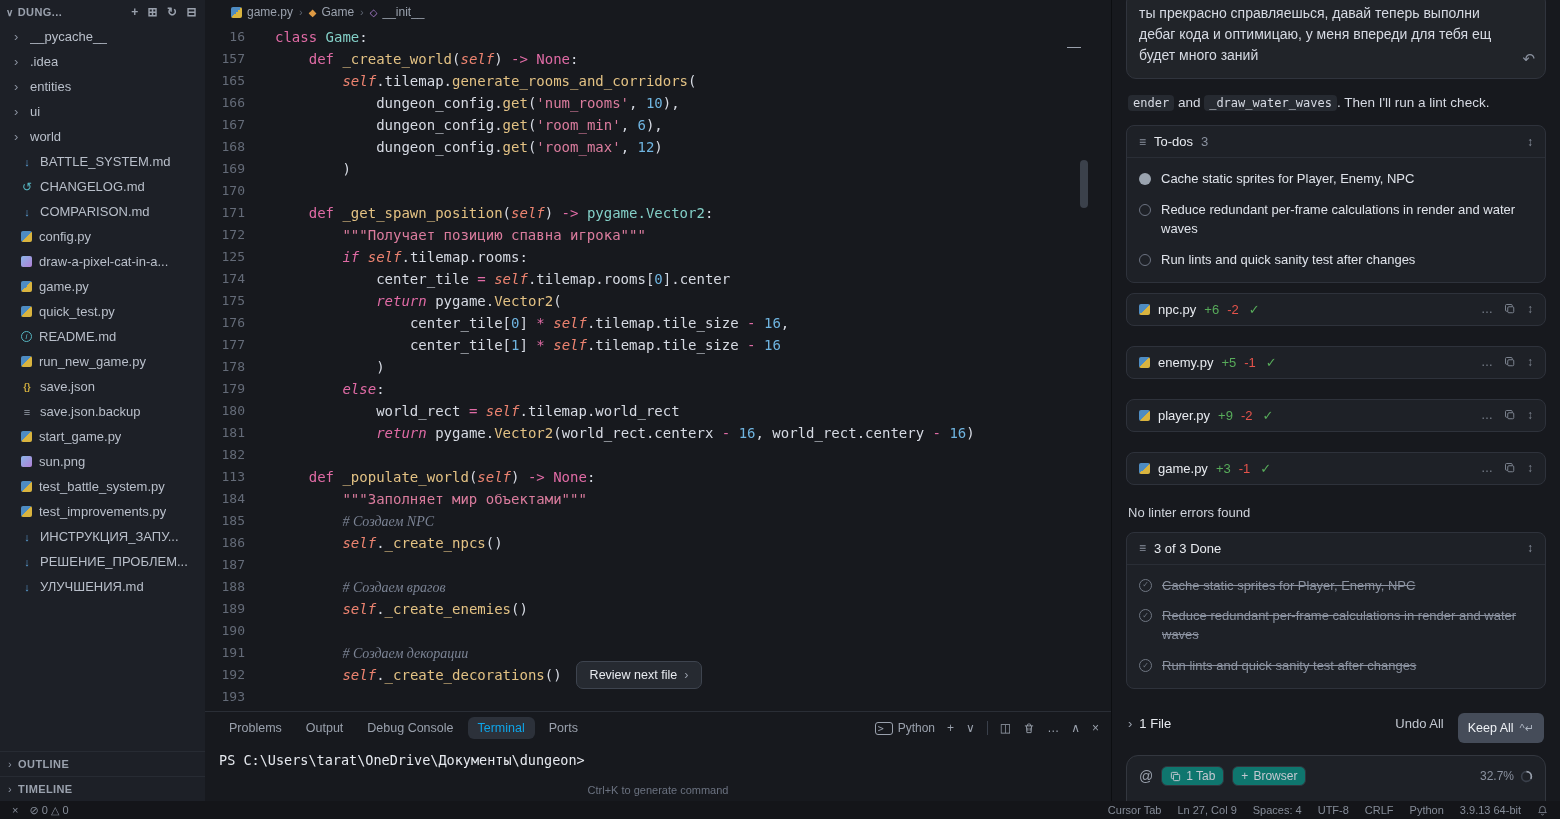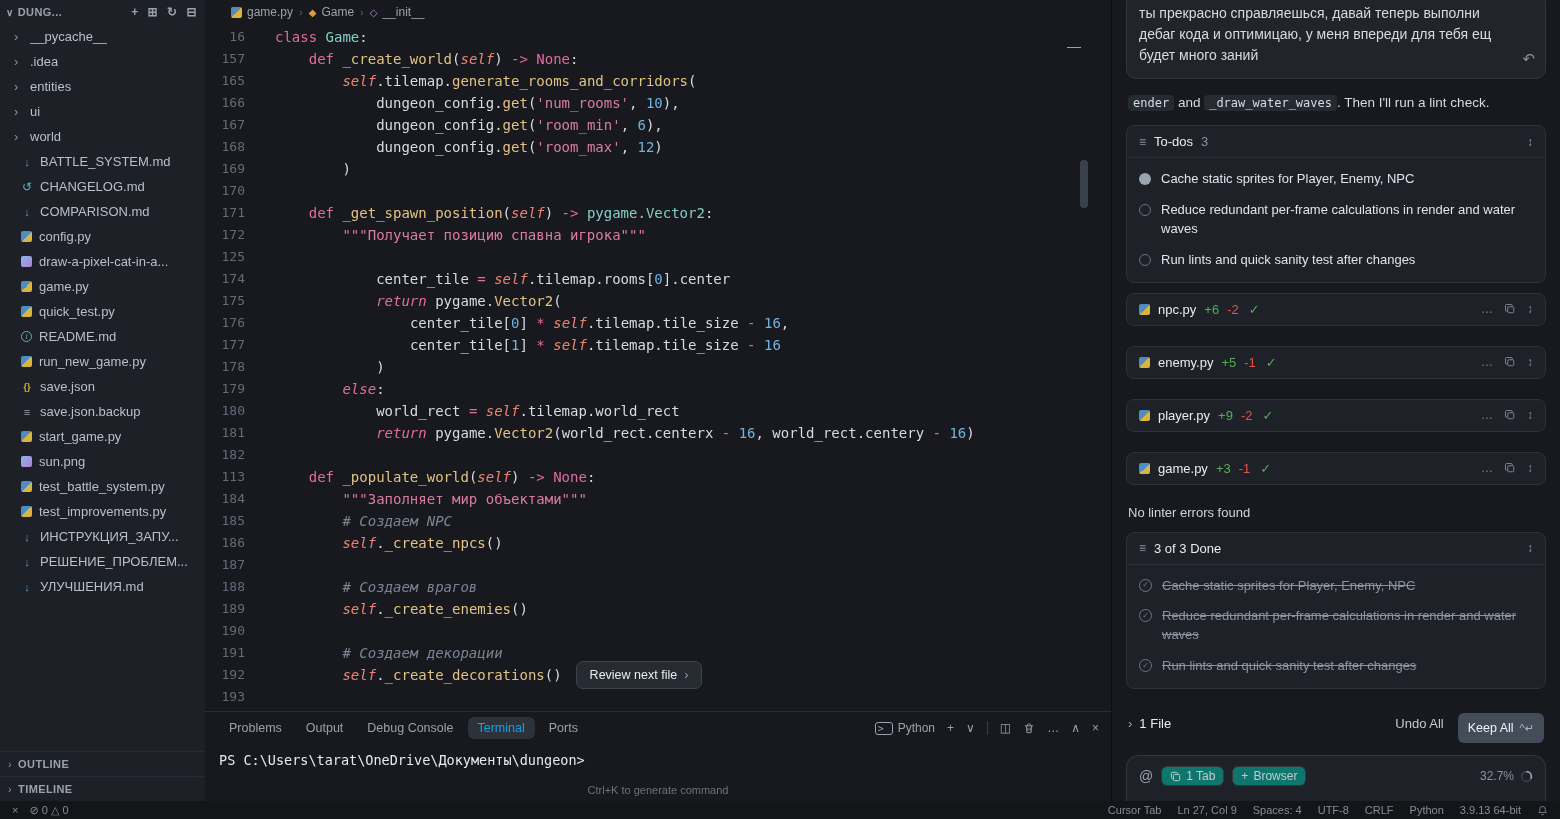--- a/index.html
+++ b/index.html
@@ -47,21 +47,21 @@
   .code-area { position:absolute; top:26px; left:0; right:0; height:684px; overflow:hidden;
                font-family:"DejaVu Sans Mono",monospace; font-size:14px; }
   .code-line { display:flex; height:22px; line-height:22px; white-space:pre; }
   .gutter { width:70px; flex:none; text-align:right; padding-right:30px; color:#646b78; font-size:13px; cursor:pointer; }
   .tk-k  { color:#e06ba5; }
   .tk-ki { color:#e06ba5; font-style:italic; }
   .tk-f  { color:#e3c284; }
   .tk-s  { color:#ec8370; font-style:italic; }
   .tk-st { color:#db7c9e; }
   .tk-n  { color:#6fb4e0; }
-  .tk-cm { color:#7b8394; font-style:italic; }
+  .tk-cm { color:#7b8394; font-style:italic;font-family:Liberation Serif, serif; }
   .tk-p  { color:#d6dae3; }
   .tk-o  { color:#e06ba5; }
   .tk-c  { color:#83cfc7; }
   .review-next { display:inline-flex; align-items:center; gap:7px; margin-left:14px; margin-top:-3px;
                  height:28px; padding:0 13px; background:#262a31; border:1px solid #3e444f;
                  border-radius:7px; color:#e8ebf0; font:12.5px "Liberation Sans",sans-serif; cursor:pointer; }
   .review-next .rn-chev { color:#9aa1ad; }
   .fold-dash { position:absolute; left:862px; top:38px; color:#9aa1ad; font-size:14px; cursor:pointer; }
   .scroll-thumb { position:absolute; left:875px; top:160px; width:8px; height:48px;
                   background:#3b414b; border-radius:4px; cursor:pointer; }
@@ -288,21 +288,21 @@
         <div class="code-line"><span class="gutter">16</span><span class="lb" style="padding-left: 0px;"><span class="tk-k">class </span><span class="tk-c">Game</span><span class="tk-p">:</span></span></div>
         <div class="code-line"><span class="gutter">157</span><span class="lb" style="padding-left: 33.72px;"><span class="tk-k">def </span><span class="tk-f">_create_world</span><span class="tk-p">(</span><span class="tk-s">self</span><span class="tk-p">) </span><span class="tk-o">-&gt;</span><span class="tk-p"> </span><span class="tk-k">None</span><span class="tk-p">:</span></span></div>
         <div class="code-line"><span class="gutter">165</span><span class="lb" style="padding-left: 67.44px;"><span class="tk-s">self</span><span class="tk-p">.tilemap.</span><span class="tk-f">generate_rooms_and_corridors</span><span class="tk-p">(</span></span></div>
         <div class="code-line"><span class="gutter">166</span><span class="lb" style="padding-left: 101.16px;"><span class="tk-p">dungeon_config.</span><span class="tk-f">get</span><span class="tk-p">(</span><span class="tk-st">'num_rooms'</span><span class="tk-p">, </span><span class="tk-n">10</span><span class="tk-p">),</span></span></div>
         <div class="code-line"><span class="gutter">167</span><span class="lb" style="padding-left: 101.16px;"><span class="tk-p">dungeon_config.</span><span class="tk-f">get</span><span class="tk-p">(</span><span class="tk-st">'room_min'</span><span class="tk-p">, </span><span class="tk-n">6</span><span class="tk-p">),</span></span></div>
         <div class="code-line"><span class="gutter">168</span><span class="lb" style="padding-left: 101.16px;"><span class="tk-p">dungeon_config.</span><span class="tk-f">get</span><span class="tk-p">(</span><span class="tk-st">'room_max'</span><span class="tk-p">, </span><span class="tk-n">12</span><span class="tk-p">)</span></span></div>
         <div class="code-line"><span class="gutter">169</span><span class="lb" style="padding-left: 67.44px;"><span class="tk-p">)</span></span></div>
         <div class="code-line"><span class="gutter">170</span><span class="lb" style="padding-left: 0px;"></span></div>
         <div class="code-line"><span class="gutter">171</span><span class="lb" style="padding-left: 33.72px;"><span class="tk-k">def </span><span class="tk-f">_get_spawn_position</span><span class="tk-p">(</span><span class="tk-s">self</span><span class="tk-p">) </span><span class="tk-o">-&gt;</span><span class="tk-p"> </span><span class="tk-c">pygame.Vector2</span><span class="tk-p">:</span></span></div>
         <div class="code-line"><span class="gutter">172</span><span class="lb" style="padding-left: 67.44px;"><span class="tk-st">"""Получает позицию спавна игрока"""</span></span></div>
-        <div class="code-line"><span class="gutter">125</span></div>
+        <div class="code-line"><span class="gutter">125</span><span class="lb" style="padding-left: 67.44px;"><span class="tk-ki">if </span><span class="tk-s">self</span><span class="tk-p">.tilemap.rooms:</span></span></div>
         <div class="code-line"><span class="gutter">174</span><span class="lb" style="padding-left: 101.16px;"><span class="tk-p">center_tile </span><span class="tk-o">=</span><span class="tk-p"> </span><span class="tk-s">self</span><span class="tk-p">.tilemap.rooms[</span><span class="tk-n">0</span><span class="tk-p">].center</span></span></div>
         <div class="code-line"><span class="gutter">175</span><span class="lb" style="padding-left: 101.16px;"><span class="tk-ki">return </span><span class="tk-p">pygame.</span><span class="tk-f">Vector2</span><span class="tk-p">(</span></span></div>
         <div class="code-line"><span class="gutter">176</span><span class="lb" style="padding-left: 134.88px;"><span class="tk-p">center_tile[</span><span class="tk-n">0</span><span class="tk-p">] </span><span class="tk-o">*</span><span class="tk-p"> </span><span class="tk-s">self</span><span class="tk-p">.tilemap.tile_size </span><span class="tk-o">-</span><span class="tk-p"> </span><span class="tk-n">16</span><span class="tk-p">,</span></span></div>
         <div class="code-line"><span class="gutter">177</span><span class="lb" style="padding-left: 134.88px;"><span class="tk-p">center_tile[</span><span class="tk-n">1</span><span class="tk-p">] </span><span class="tk-o">*</span><span class="tk-p"> </span><span class="tk-s">self</span><span class="tk-p">.tilemap.tile_size </span><span class="tk-o">-</span><span class="tk-p"> </span><span class="tk-n">16</span></span></div>
         <div class="code-line"><span class="gutter">178</span><span class="lb" style="padding-left: 101.16px;"><span class="tk-p">)</span></span></div>
         <div class="code-line"><span class="gutter">179</span><span class="lb" style="padding-left: 67.44px;"><span class="tk-ki">else</span><span class="tk-p">:</span></span></div>
         <div class="code-line"><span class="gutter">180</span><span class="lb" style="padding-left: 101.16px;"><span class="tk-p">world_rect </span><span class="tk-o">=</span><span class="tk-p"> </span><span class="tk-s">self</span><span class="tk-p">.tilemap.world_rect</span></span></div>
         <div class="code-line"><span class="gutter">181</span><span class="lb" style="padding-left: 101.16px;"><span class="tk-ki">return </span><span class="tk-p">pygame.</span><span class="tk-f">Vector2</span><span class="tk-p">(world_rect.centerx </span><span class="tk-o">-</span><span class="tk-p"> </span><span class="tk-n">16</span><span class="tk-p">, world_rect.centery </span><span class="tk-o">-</span><span class="tk-p"> </span><span class="tk-n">16</span><span class="tk-p">)</span></span></div>
         <div class="code-line"><span class="gutter">182</span><span class="lb" style="padding-left: 0px;"></span></div>
         <div class="code-line"><span class="gutter">113</span><span class="lb" style="padding-left: 33.72px;"><span class="tk-k">def </span><span class="tk-f">_populate_world</span><span class="tk-p">(</span><span class="tk-s">self</span><span class="tk-p">) </span><span class="tk-o">-&gt;</span><span class="tk-p"> </span><span class="tk-k">None</span><span class="tk-p">:</span></span></div>

